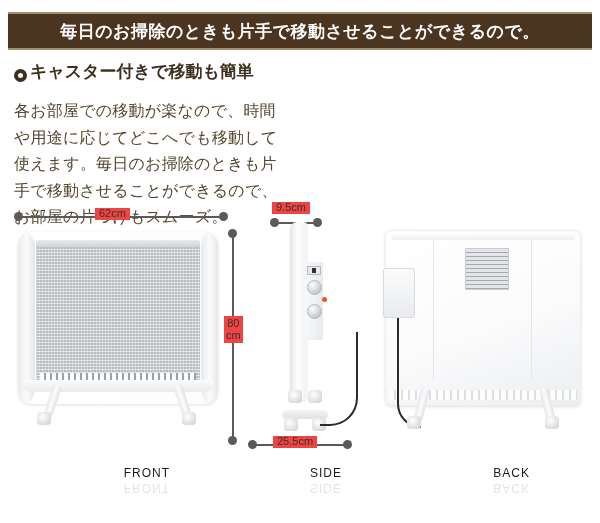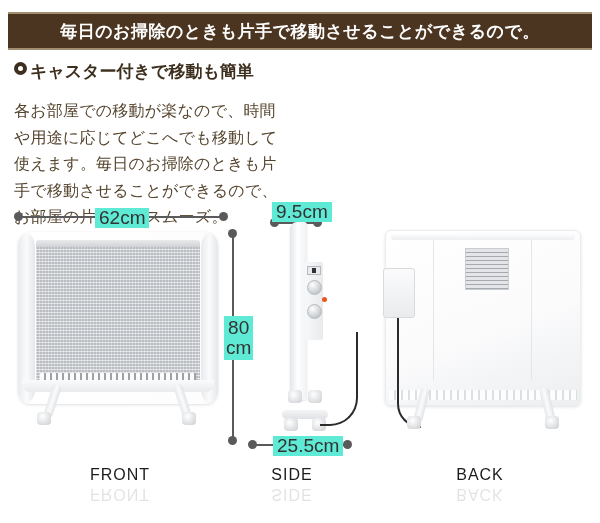--- a/index.html
+++ b/index.html
@@ -53,21 +53,21 @@
     display: flex;
   }
   .feature-col {
     width: 300px;
     box-sizing: border-box;
     padding: 0 14px;
   }
   .feature-col.right { padding-left: 14px; }
   .feature-head {
     display: flex;
-    align-items: flex-start;
+    align-items: flex-end;
     font-size: 17px;
     font-weight: bold;
     color: #3d2f1e;
     line-height: 1.2;
     white-space: nowrap;
     margin-bottom: 6px;
   }
   .bullet-ring {
     display: inline-block;
     width: 13px;
@@ -104,23 +104,23 @@
     height: 2px;
     background: #5a5a5a;
   }
   .dim-line-v {
     position: absolute;
     width: 2px;
     background: #5a5a5a;
   }
   .dim-label {
     position: absolute;
-    font-size: 19px;
+    font-size: 11px;
     color: #333333;
-    background: #5eead4;
+    background: #ef4444;
     padding: 0 4px;
     line-height: 1.05;
     white-space: nowrap;
   }
   .dim-label.stack { text-align: center; padding: 2px 2px; }
 
   
   .front-unit {
     position: absolute;
     left: 18px; top: 36px;
@@ -314,24 +314,24 @@
 
   
   .captions {
     position: absolute;
     left: 0; top: 466px;
     width: 600px;
     height: 40px;
   }
   .caption {
     position: absolute;
-    font-size: 16px;
+    font-size: 12px;
     letter-spacing: 1px;
     color: #1c1c1c;
-    text-align: center;
+    text-align: right;
   }
   .caption .mirror {
     display: block;
     transform: scaleY(-1);
     opacity: 0.12;
     margin-top: 1px;
   }
 </style>
 </head>
 <body>

